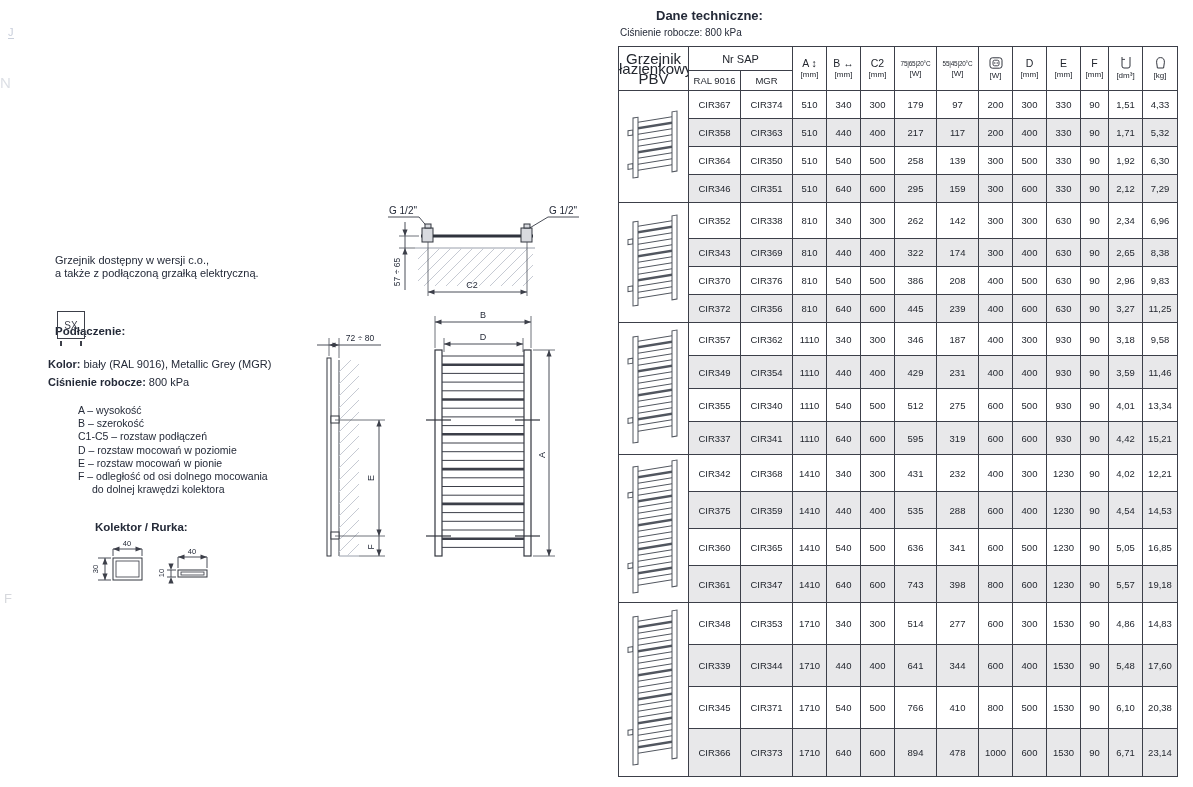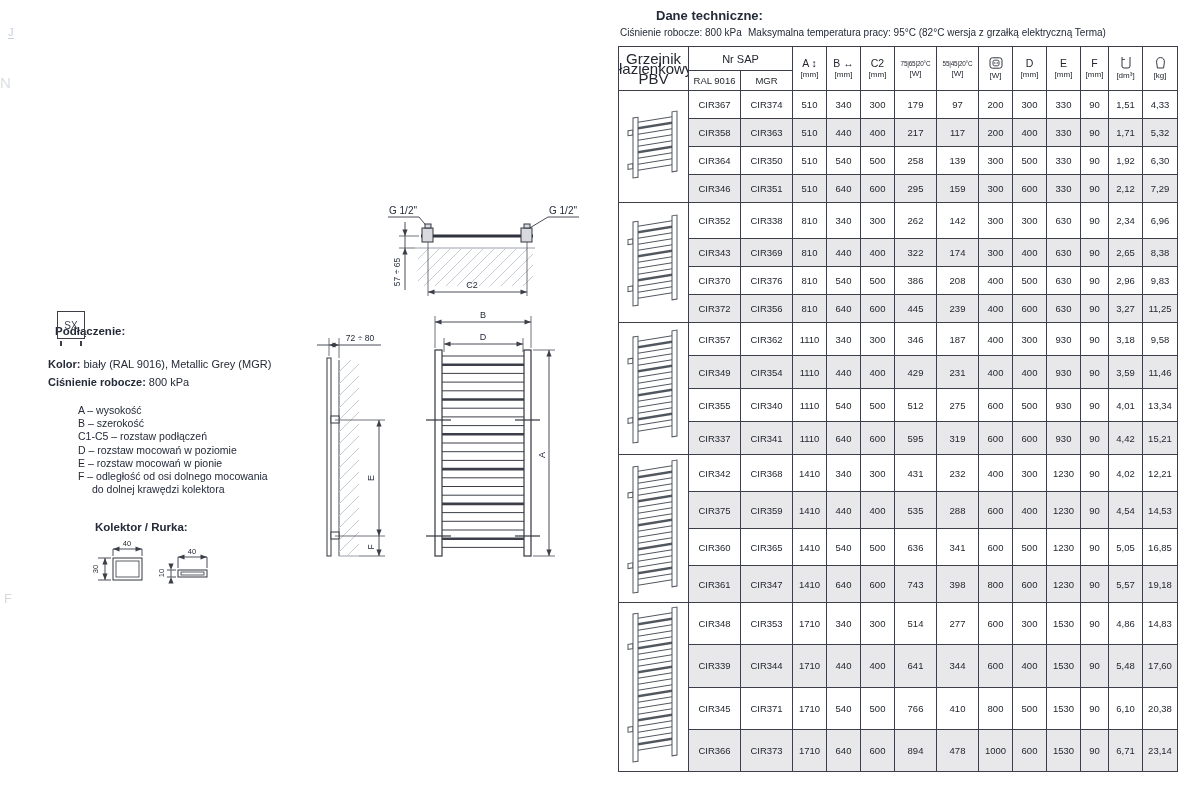--- a/index.html
+++ b/index.html
@@ -49,20 +49,24 @@
 </style>
 </head>
 <body>
 
 <div class="page">
 
   <div class="abs art art1">J</div>
   <div class="abs art art2">N</div>
   <div class="abs art art3">F</div>
 
+  <div class="abs intro">
+    <div>Grzejnik dostępny w wersji c.o.,</div>
+    <div>a także z podłączoną grzałką elektryczną.</div>
+  </div>
   <div class="abs conn-label">Podłączenie:</div>
   <div class="abs sx-box">
     <span>SX</span>
   </div>
   <div class="abs sx-ticks">
     <span style="left:0;"></span>
       <span style="left:20px;"></span>
   </div>
   <div class="abs kolor">
     <span class="b">Kolor:</span><span> biały (RAL 9016), Metallic Grey (MGR)</span>
@@ -249,21 +253,20 @@
         <polygon points="14,147 20.5,144.4 20.5,149.6"></polygon>
         <polygon points="24,147 17.5,144.4 17.5,149.6"></polygon>
         <polygon points="64,222 61.4,228.5 66.6,228.5"></polygon>
         <polygon points="64,338 61.4,331.5 66.6,331.5"></polygon>
         <polygon points="64,358 61.4,351.5 66.6,351.5"></polygon>
       </g>
   </svg>
 
   <div class="abs dt-title">Dane techniczne:</div>
   <div class="abs note1">Ciśnienie robocze: 800 kPa</div>
-  <div class="abs note2">Maksymalna temperatura pracy: 95°C (82°C wersja z grzałką elektryczną Terma)</div>
 
   <div class="abs tblwrap">
     <table class="spec">
       <colgroup>
         <col style="width:70px">
           <col style="width:52px">
           <col style="width:52px">
         <col style="width:34px">
           <col style="width:34px">
           <col style="width:34px">
@@ -755,21 +758,21 @@
             <td>500</td>
             <td>766</td>
             <td>410</td>
             <td>800</td>
             <td>500</td>
             <td>1530</td>
             <td>90</td>
             <td>6,10</td>
             <td>20,38</td>
           </tr>
-          <tr class="alt" style="height: 42px;">
+          <tr class="alt" style="height: 48px;">
             <td>CIR366</td>
             <td>CIR373</td>
             <td>1710</td>
             <td>640</td>
             <td>600</td>
             <td>894</td>
             <td>478</td>
             <td>1000</td>
             <td>600</td>
             <td>1530</td>

